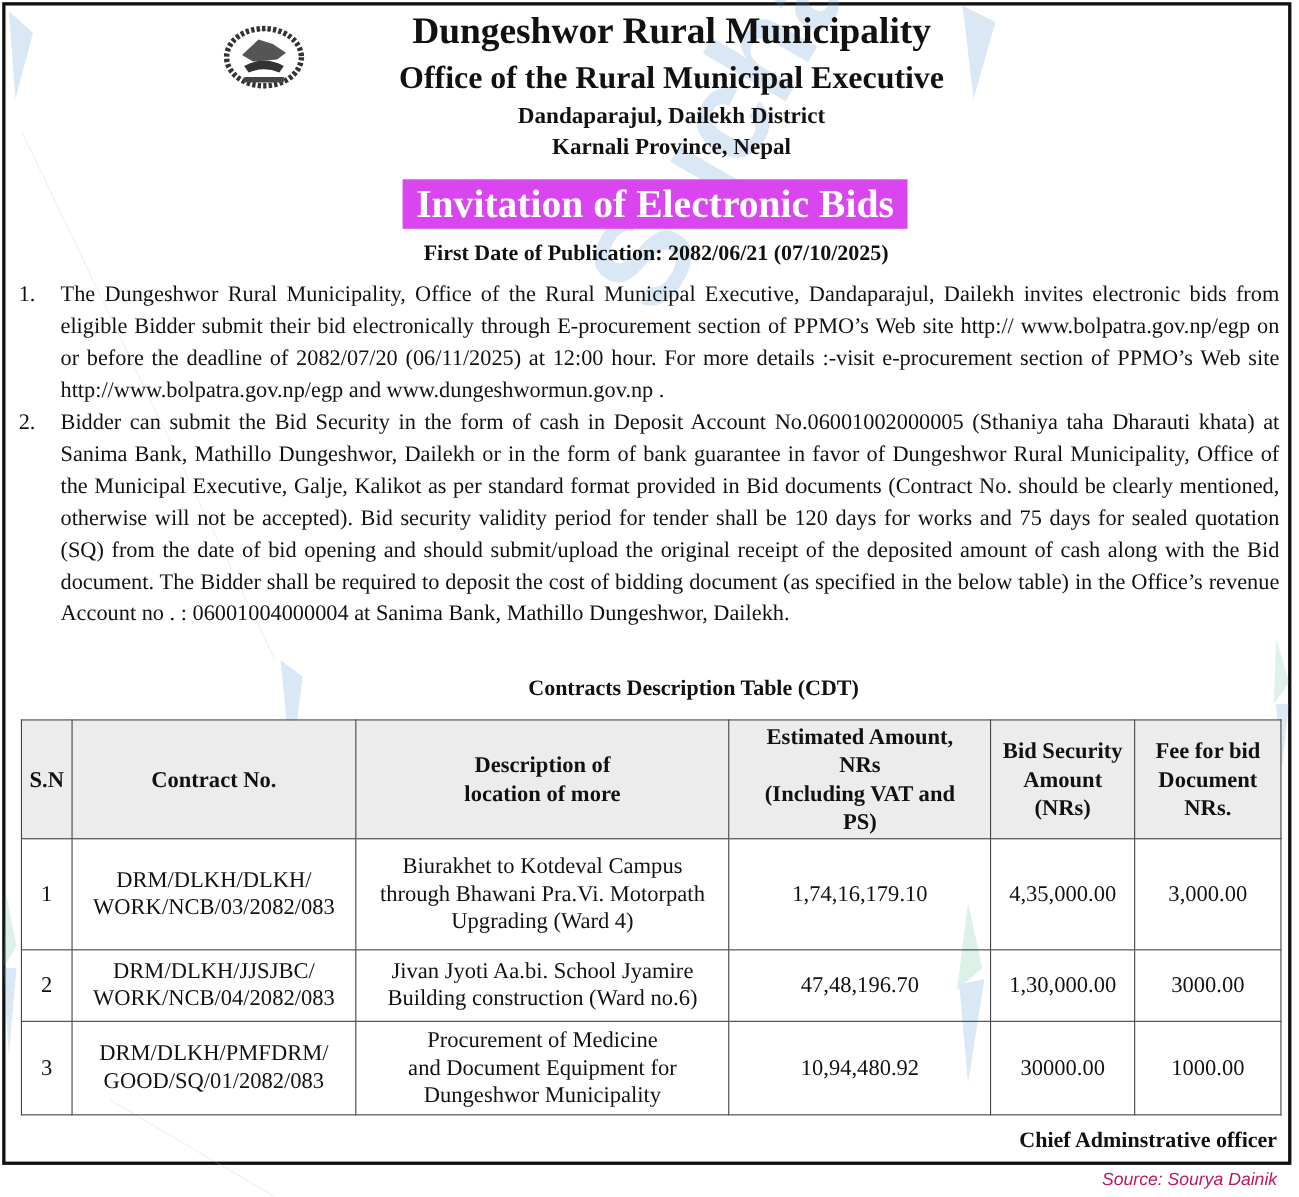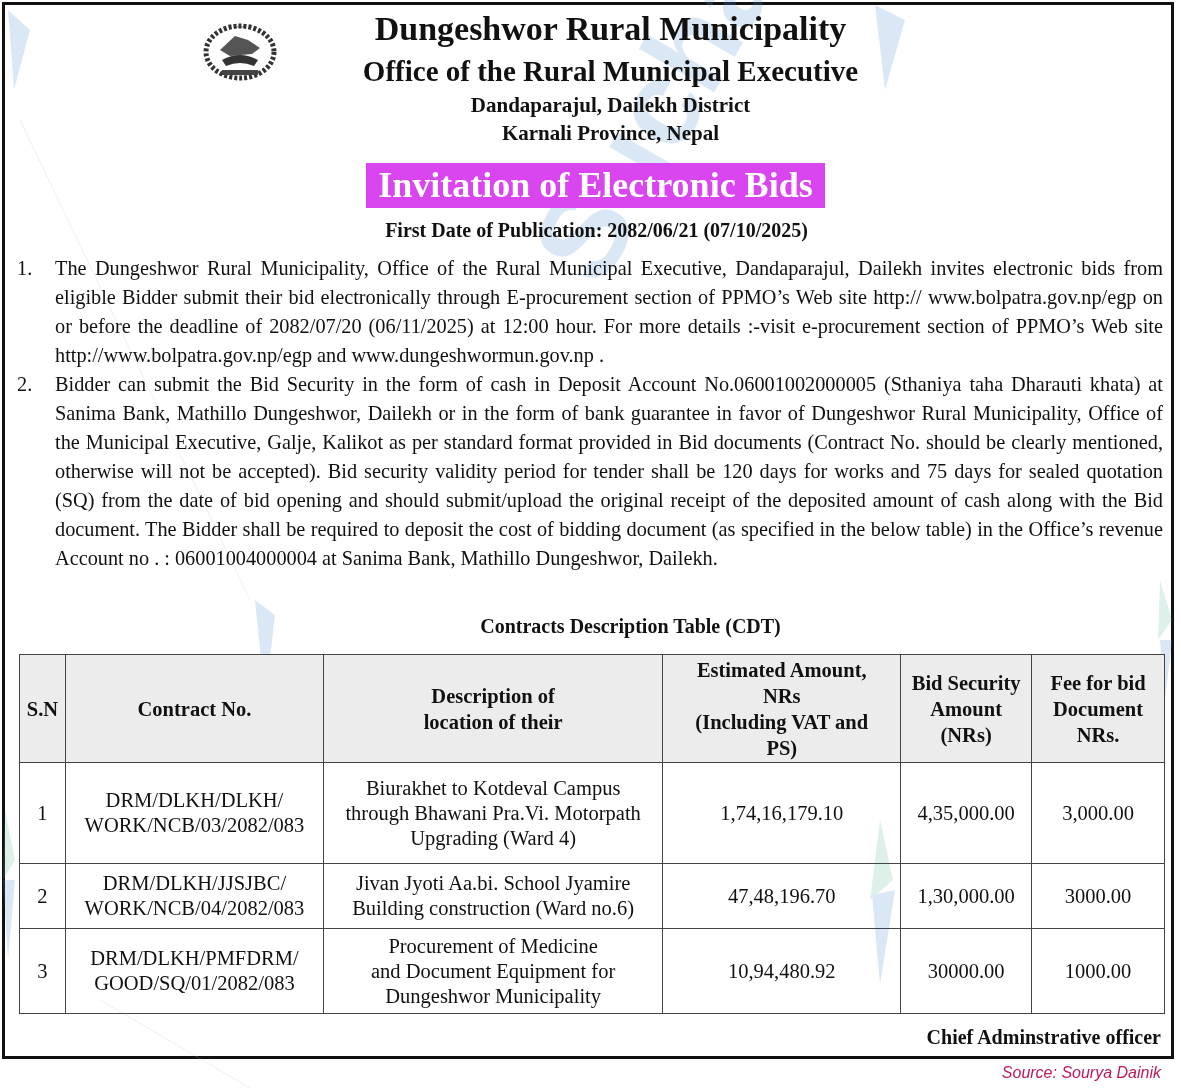--- a/index.html
+++ b/index.html
@@ -110,21 +110,21 @@
   <thead>
     <tr>
       <th>
           <div>S.N</div>
         </th>
       <th>
           <div>Contract No.</div>
         </th>
       <th>
           <div>Description of</div>
-          <div>location of their</div>
+          <div>location of more</div>
         </th>
       <th>
           <div>Estimated Amount,</div>
           <div>NRs</div>
           <div>(Including  VAT and</div>
           <div>PS)</div>
         </th>
       <th>
           <div>Bid Security</div>
           <div>Amount</div>

